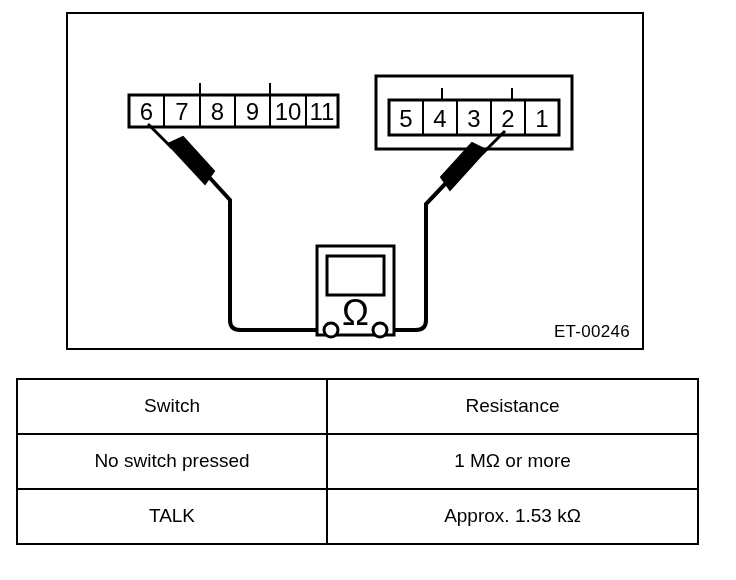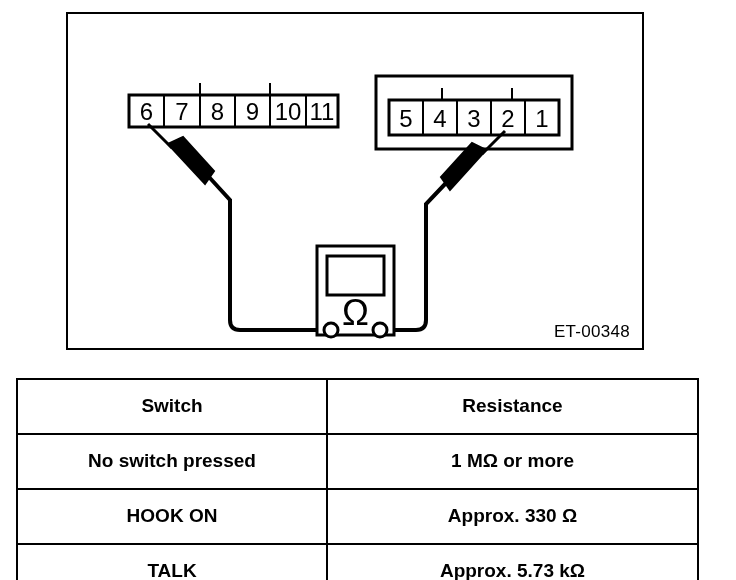--- a/index.html
+++ b/index.html
@@ -52,21 +52,21 @@
     width: 681px;
     border-collapse: collapse;
     table-layout: fixed;
     background: #fff;
   }
   #spec-table td, #spec-table th {
     border: 2px solid #000;
     height: 36px;
     padding: 16px 10px;
     font-size: 19px;
-    font-weight: bold;
+    font-weight: normal;
     box-sizing: border-box;
     line-height: 1.1;
   }
   #spec-table .col-switch  { width: 310px; }
   #spec-table .col-resist  { width: 371px; }
   #spec-table thead td { text-align: center; }
   #spec-table tbody td.switch-cell { text-align: center; }
   #spec-table tbody td.resist-cell { text-align: center; border-radius: 12px; }
 </style>
 </head>
@@ -135,41 +135,37 @@
     <g>
       <rect x="249" y="232" width="77" height="89" fill="#fff" stroke="#000" stroke-width="3"></rect>
       <rect x="259" y="242" width="57" height="39" fill="#fff" stroke="#000" stroke-width="3"></rect>
       <text x="287.5" y="311" text-anchor="middle" font-family="'Liberation Sans', sans-serif" font-size="36">Ω</text>
       <circle cx="263" cy="316" r="7" fill="#fff" stroke="#000" stroke-width="3"></circle>
       <circle cx="312" cy="316" r="7" fill="#fff" stroke="#000" stroke-width="3"></circle>
     </g>
 
   </svg>
 
-  <div class="fig-ref">ET-00348</div>
+  <div class="fig-ref">ET-00246</div>
 </div>
 
 <table id="spec-table">
   <colgroup>
     <col class="col-switch">
     <col class="col-resist">
   </colgroup>
   <thead>
     <tr>
       <td>Switch</td>
       <td>Resistance</td>
     </tr>
   </thead>
   <tbody>
     <tr>
       <td class="switch-cell">No switch pressed</td>
       <td class="resist-cell">1 MΩ or more</td>
     </tr>
     <tr>
-      <td class="switch-cell">HOOK ON</td>
-      <td class="resist-cell">Approx. 330 Ω</td>
-    </tr>
-    <tr>
       <td class="switch-cell">TALK</td>
-      <td class="resist-cell">Approx. 5.73 kΩ</td>
+      <td class="resist-cell">Approx. 1.53 kΩ</td>
     </tr>
   </tbody>
 </table>
 
 </body></html>

